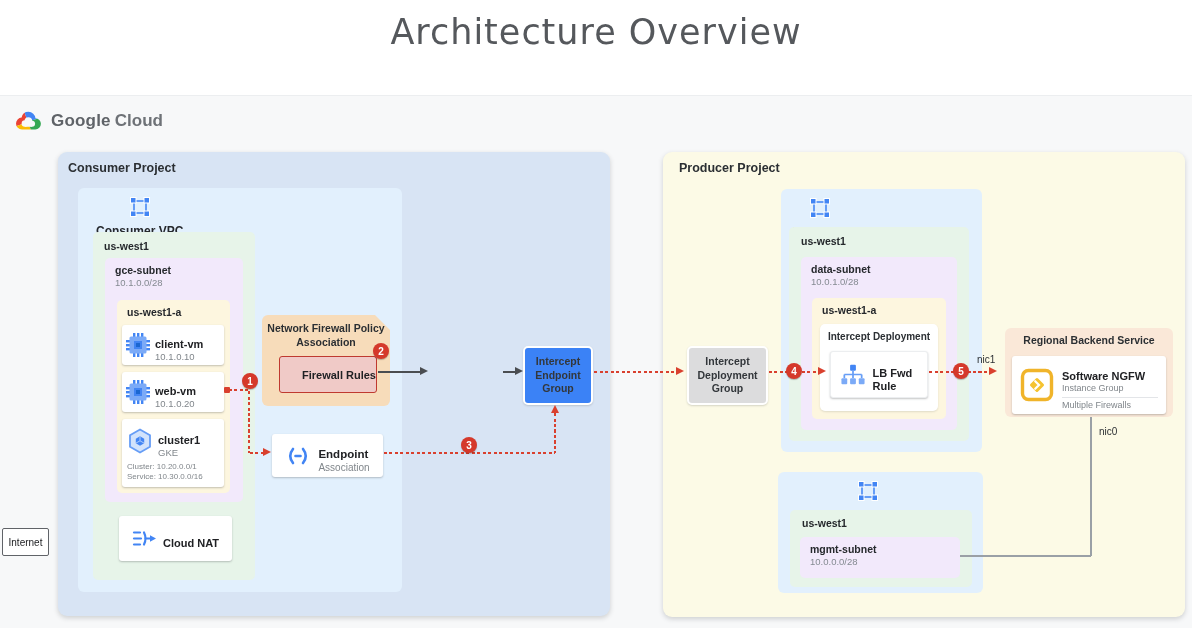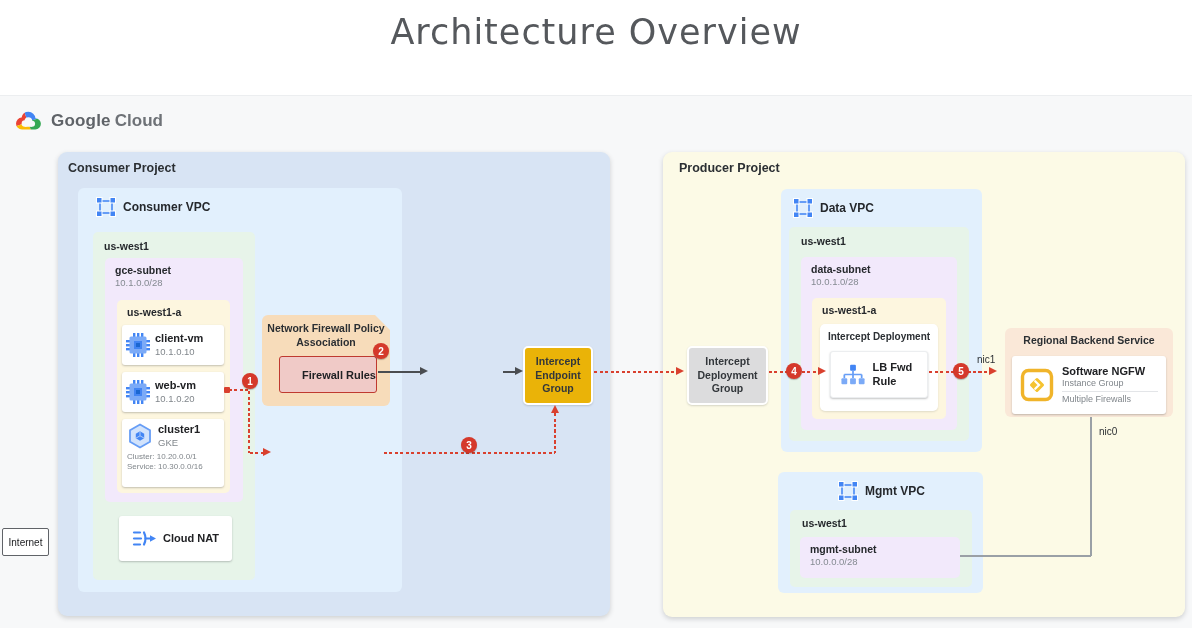--- a/index.html
+++ b/index.html
@@ -13,25 +13,25 @@
   .panel{top:95px;left:0;width:1192px;height:533px;background:#f7f8f9;border-top:1px solid #eceef0;}
   .gc-logo{top:109px;left:13px;display:flex;align-items:center;gap:8px;}
   .gc-logo .t1{font-size:17px;font-weight:700;color:#5f6368;letter-spacing:.2px;}
   .gc-logo .t2{font-size:17px;font-weight:700;color:#6e7277;margin-left:4px;}
   
   .proj{border-radius:9px;box-shadow:0 2px 5px rgba(60,64,67,.22);}
   .proj-label{font-size:12.5px;font-weight:700;color:#2b2f33;}
   .zone-box{border-radius:5px;}
   .zlabel{font-size:10.5px;font-weight:700;color:#25282c;}
   .cidr{font-size:9.5px;color:#848a91;}
-  .vpc-head{display:flex;align-items:center;gap:7px;}
+  .vpc-head{display:flex;align-items:center;gap:7px;flex-direction:column;}
   .vpc-head .vt{font-size:12px;font-weight:700;color:#25282c;}
   .card{background:#fff;border-radius:3px;box-shadow:0 1px 2px rgba(60,64,67,.3);
         display:flex;align-items:center;padding:0 4px;box-sizing:border-box;}
-  .card .nm{font-size:11px;font-weight:700;color:#202124;line-height:1.2;}
+  .card .nm{font-size:11px;font-weight:700;color:#202124;line-height:1.2;margin-top:11px;}
   .card .ip{font-size:9.5px;color:#80868b;line-height:1.25;}
   .gbox{border:2px solid #fff;border-radius:5px;box-sizing:border-box;
         display:flex;align-items:center;justify-content:center;text-align:center;
         font-size:10.5px;font-weight:700;color:#33373b;line-height:1.3;
         box-shadow:0 1px 2px rgba(60,64,67,.2);}
   
   .rdash-h{height:2px;background:repeating-linear-gradient(90deg,#d9402e 0 3px,transparent 3px 5.5px);}
   .rdash-v{width:2px;background:repeating-linear-gradient(180deg,#d9402e 0 3px,transparent 3px 5.5px);}
   .dline{height:2px;background:#4a4d51;}
   .gline{background:#9aa0a6;}
@@ -208,23 +208,32 @@
 
   <div class="abs" style="left:262px;top:315px;width:128px;height:91px;background:#f7dcba;border-radius:6px;
               clip-path:polygon(0 0, calc(100% - 15px) 0, 100% 15px, 100% 100%, 0 100%);">
     <div style="padding-top:7px;text-align:center;font-size:10.5px;font-weight:700;line-height:1.3;color:#2b2f33;">Network Firewall Policy Association</div>
   </div>
   <div class="abs" style="left:279px;top:356px;width:98px;height:37px;background:#f0cac7;border:1.5px solid #bf3a30;border-radius:3px;
               box-sizing:border-box;display:flex;align-items:center;justify-content:flex-end;font-size:11px;font-weight:700;">
     <span>Firewall Rules</span>
   </div>
 
-
-
-  <div class="abs gbox" style="left:523px;top:346px;width:70px;height:59px;background:#eab308;">
+  <div class="abs card" style="left:272px;top:434px;width:111px;height:43px;gap:7px;justify-content:center;">
+    <svg width="26" height="20" viewBox="0 0 26 20">
+        <use href="#epicon"></use>
+      </svg>
+    <span>
+        <div class="nm" style="font-size:11.5px;">Endpoint</div>
+          <div class="ip" style="font-size:10px;">Association</div>
+      </span>
+  </div>
+
+
+  <div class="abs gbox" style="left:523px;top:346px;width:70px;height:59px;background:#3b82f6;">
     <span>Intercept Endpoint Group</span>
   </div>
 
   <div class="abs proj" style="left:663px;top:152px;width:522px;height:465px;background:#fcfae6;"></div>
   <div class="abs proj-label" style="left:679px;top:161px;">Producer Project</div>
 
   <div class="abs gbox" style="left:687px;top:346px;width:81px;height:59px;background:#dcdcdd;">
     <span>Intercept Deployment Group</span>
   </div>
 

